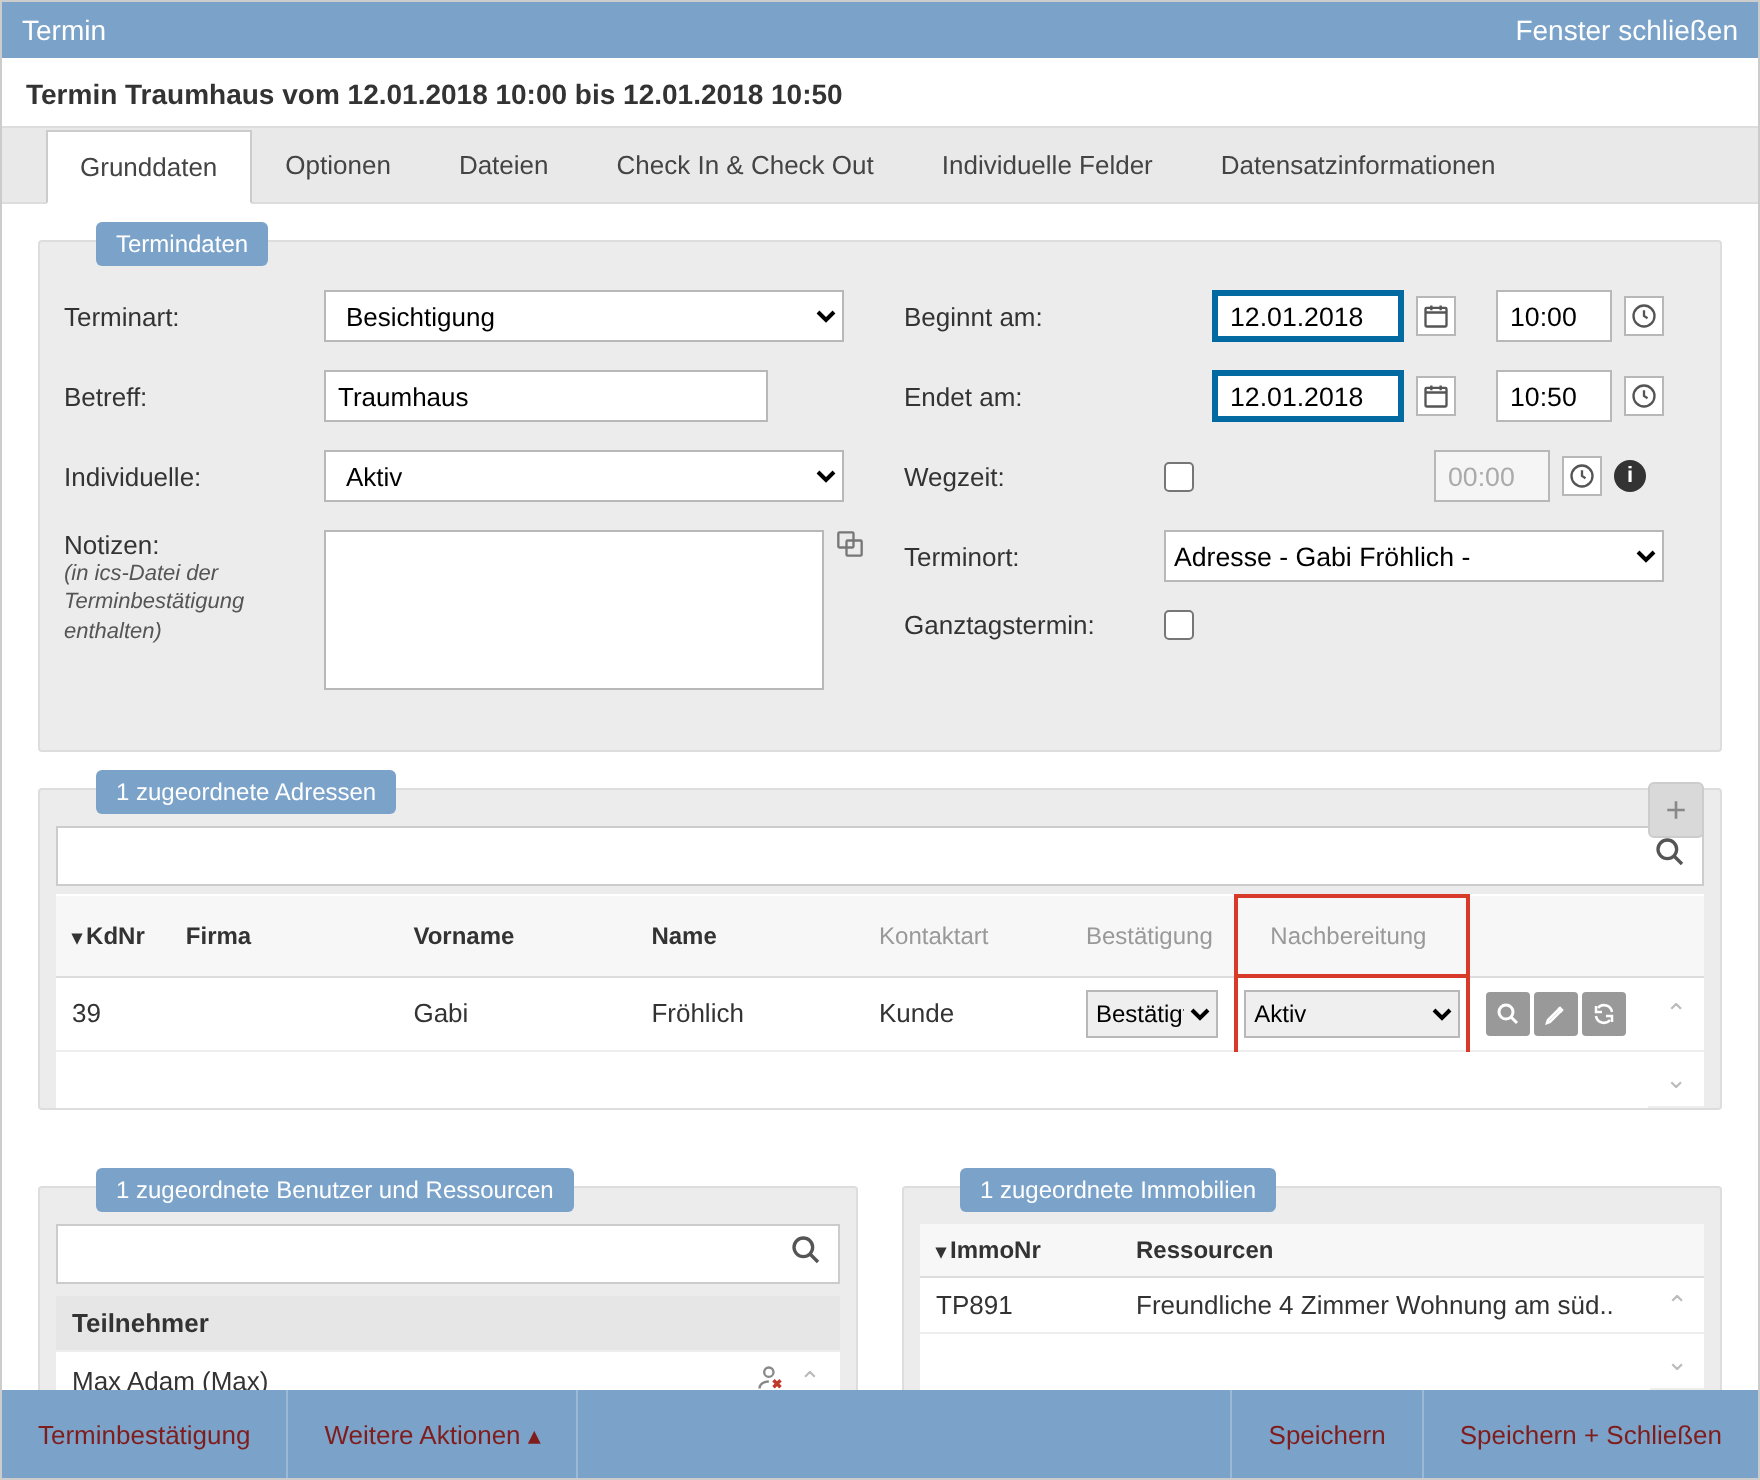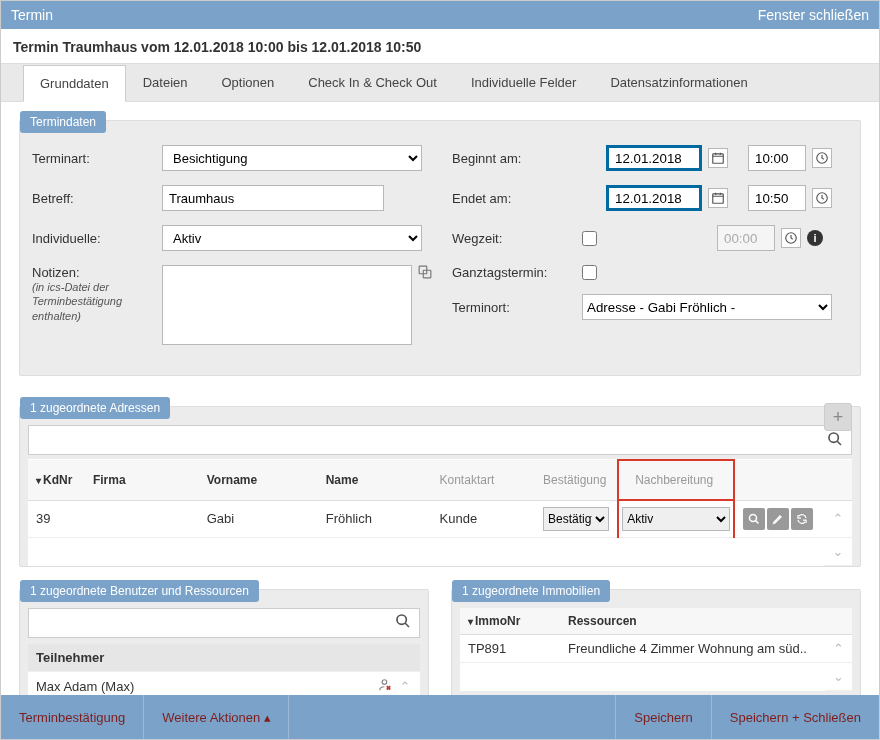--- a/index.html
+++ b/index.html
@@ -5,21 +5,21 @@
   * { box-sizing: border-box; margin: 0; padding: 0; }
   body { font-family: Arial, sans-serif; font-size: 13px; color: #333; background: #fff; }
   .window { width: 880px; height: 740px; display: flex; flex-direction: column; border: 1px solid #ccc; position: relative; }
   .titlebar { background: #7ba3c9; color: #fff; height: 28px; display: flex; align-items: center; justify-content: space-between; padding: 0 10px; font-size: 14px; }
   .subtitle { padding: 10px 12px 8px; font-weight: bold; font-size: 14px; }
   .tabs { display: flex; background: #e9e9e9; border-top: 1px solid #ddd; border-bottom: 1px solid #ddd; padding: 0 22px;}
   .tab { padding: 10px 16px; color: #444; cursor: pointer; border: 1px solid transparent; }
   .tab.active { background: #fff; border: 1px solid #ccc; border-bottom: 1px solid #fff; position: relative; top: 1px; }
   .content { flex: 1; overflow-y: auto; padding: 0 18px 10px 18px; background: #fff; position: relative; }
   .panel { background: #ececec; border: 1px solid #ddd; border-radius: 2px; margin-top: 18px; position: relative; padding: 14px 12px 16px; }
-  .panel-label { position: absolute; top: -10px; left: 0; background: #7ba3c9; color: #fff; padding: 4px 10px; font-size: 12px; border-radius: 3px; }
+  .panel-label { position: absolute; top: -10px; left: 28px; background: #7ba3c9; color: #fff; padding: 4px 10px; font-size: 12px; border-radius: 3px; }
   .panel-add { position:absolute; top:-4px; right:8px; width:28px; height:28px; background:#d9d9d9; border:1px solid #ccc; border-radius:3px; display:flex; align-items:center; justify-content:center; color:#888; font-size:18px; cursor:pointer;}
   .form-row { display: flex; align-items: flex-start; margin-top: 10px; }
   .form-col-left { width: 420px; }
   .form-col-right { flex: 1; }
   .field { display: flex; align-items: center; margin-bottom: 14px; }
   .field .lbl { width: 130px; color: #333; }
   .field .note { font-size:11px; font-style: italic; color:#555; display:block; width:130px; line-height:1.3; }
   .input, select.select { height: 26px; border: 1px solid #b8b8b8; background: #fff; padding: 2px 6px; font-size: 13px; }
   .input { width: 222px; }
   .select { width: 260px; }
@@ -37,21 +37,21 @@
   .search-row .mag { color:#777; font-size:15px; cursor:pointer; padding:0 4px;}
   table.grid { width:100%; border-collapse:collapse; margin-top:4px; background:#fff; }
   table.grid th { text-align:left; font-weight:bold; padding:6px 8px; border-bottom:1px solid #ddd; font-size:12px; background:#f7f7f7;}
   table.grid th.dim { color:#999; font-weight:normal;}
   table.grid td { padding:6px 8px; border-bottom:1px solid #eee; font-size:13px; vertical-align:middle;}
   .hl-red { border:2px solid #d83a2a; padding:0;}
   .cell-select { height:24px; border:1px solid #b8b8b8; width:100%; font-size:12px;}
   .row-actions { display:flex; gap:2px; }
   .row-actions .act-btn { width:22px; height:22px; background:#999; color:#fff; display:flex; align-items:center; justify-content:center; font-size:12px; border-radius:2px; cursor:pointer;}
   .two-col { display:flex; gap:22px; margin-top:22px;}
-  .two-col .panel { flex:1; margin-top:0; }
+  .two-col .panel { flex:1; margin-top:16px; }
   .part-header { background:#e6e6e6; padding:6px 8px; font-weight:bold; margin-top:6px;}
   .part-row { display:flex; justify-content:space-between; align-items:center; background:#fff; padding:6px 8px; border-top:1px solid #eee;}
   .footer { height:44px; background:#7ba3c9; display:flex; align-items:center; color:#7f1d1d; }
   .footer .fbtn { padding: 0 18px; height:100%; display:flex; align-items:center; cursor:pointer; border-right:1px solid rgba(255,255,255,0.25);}
   .footer .spacer { flex:1; }
   .sort-caret::before { content:"▾"; font-size:10px; margin-right:2px;}
   .vscroll-hint { width:14px; text-align:center; color:#bbb;}
   .disabled-time { color:#aaa; background:#f5f5f5;}
 </style>
 </head>
@@ -61,22 +61,22 @@
 
   <div class="titlebar">
     <span>Termin</span>
     <span style="cursor:pointer;">Fenster schließen</span>
   </div>
 
   <div class="subtitle">Termin Traumhaus vom 12.01.2018 10:00 bis 12.01.2018 10:50</div>
 
   <div class="tabs">
     <div class="tab active">Grunddaten</div>
+    <div class="tab">Optionen</div>
     <div class="tab">Dateien</div>
-    <div class="tab">Optionen</div>
     <div class="tab">Check In &amp; Check Out</div>
     <div class="tab">Individuelle Felder</div>
     <div class="tab">Datensatzinformationen</div>
   </div>
 
   <div class="content">
 
     <div class="panel">
       <div class="panel-label">Termindaten</div>
 
@@ -163,34 +163,34 @@
               <span class="clock-icon">
                   <svg viewBox="0 0 24 24" fill="none" stroke="#555" stroke-width="2">
                     <circle cx="12" cy="12" r="9"></circle>
                     <path d="M12 7v5l3 2"></path>
                   </svg>
                 </span>
               <span class="info-icon" style="border:none;background:#333;color:#fff;border-radius:50%;width:16px;height:16px;font-size:11px;font-weight:bold;">i</span>
             </span>
           </div>
           <div class="field">
-            <span class="lbl">Ganztagstermin:</span>
-            <input type="checkbox" class="checkbox" style="">
-          </div>
-          <div class="field">
             <span class="lbl">Terminort:</span>
             <select class="wide-select">
               <option>Adresse - Gabi Fröhlich -</option>
             </select>
           </div>
+          <div class="field">
+            <span class="lbl">Ganztagstermin:</span>
+            <input type="checkbox" class="checkbox" style="">
+          </div>
         </div>
       </div>
     </div>
 
-    <div class="panel" style="margin-top:30px; padding:14px 8px 0;">
+    <div class="panel" style="margin-top:18px; padding:14px 8px 0;">
       <div class="panel-label">1 zugeordnete Adressen</div>
       <div class="panel-add">+</div>
 
       <div class="search-row">
         <input style="">
         <span class="mag">
           <svg width="16" height="16" viewBox="0 0 24 24" fill="none" stroke="#555" stroke-width="2.5">
               <circle cx="10" cy="10" r="7"></circle>
               <path d="M21 21l-6-6"></path>
             </svg>

